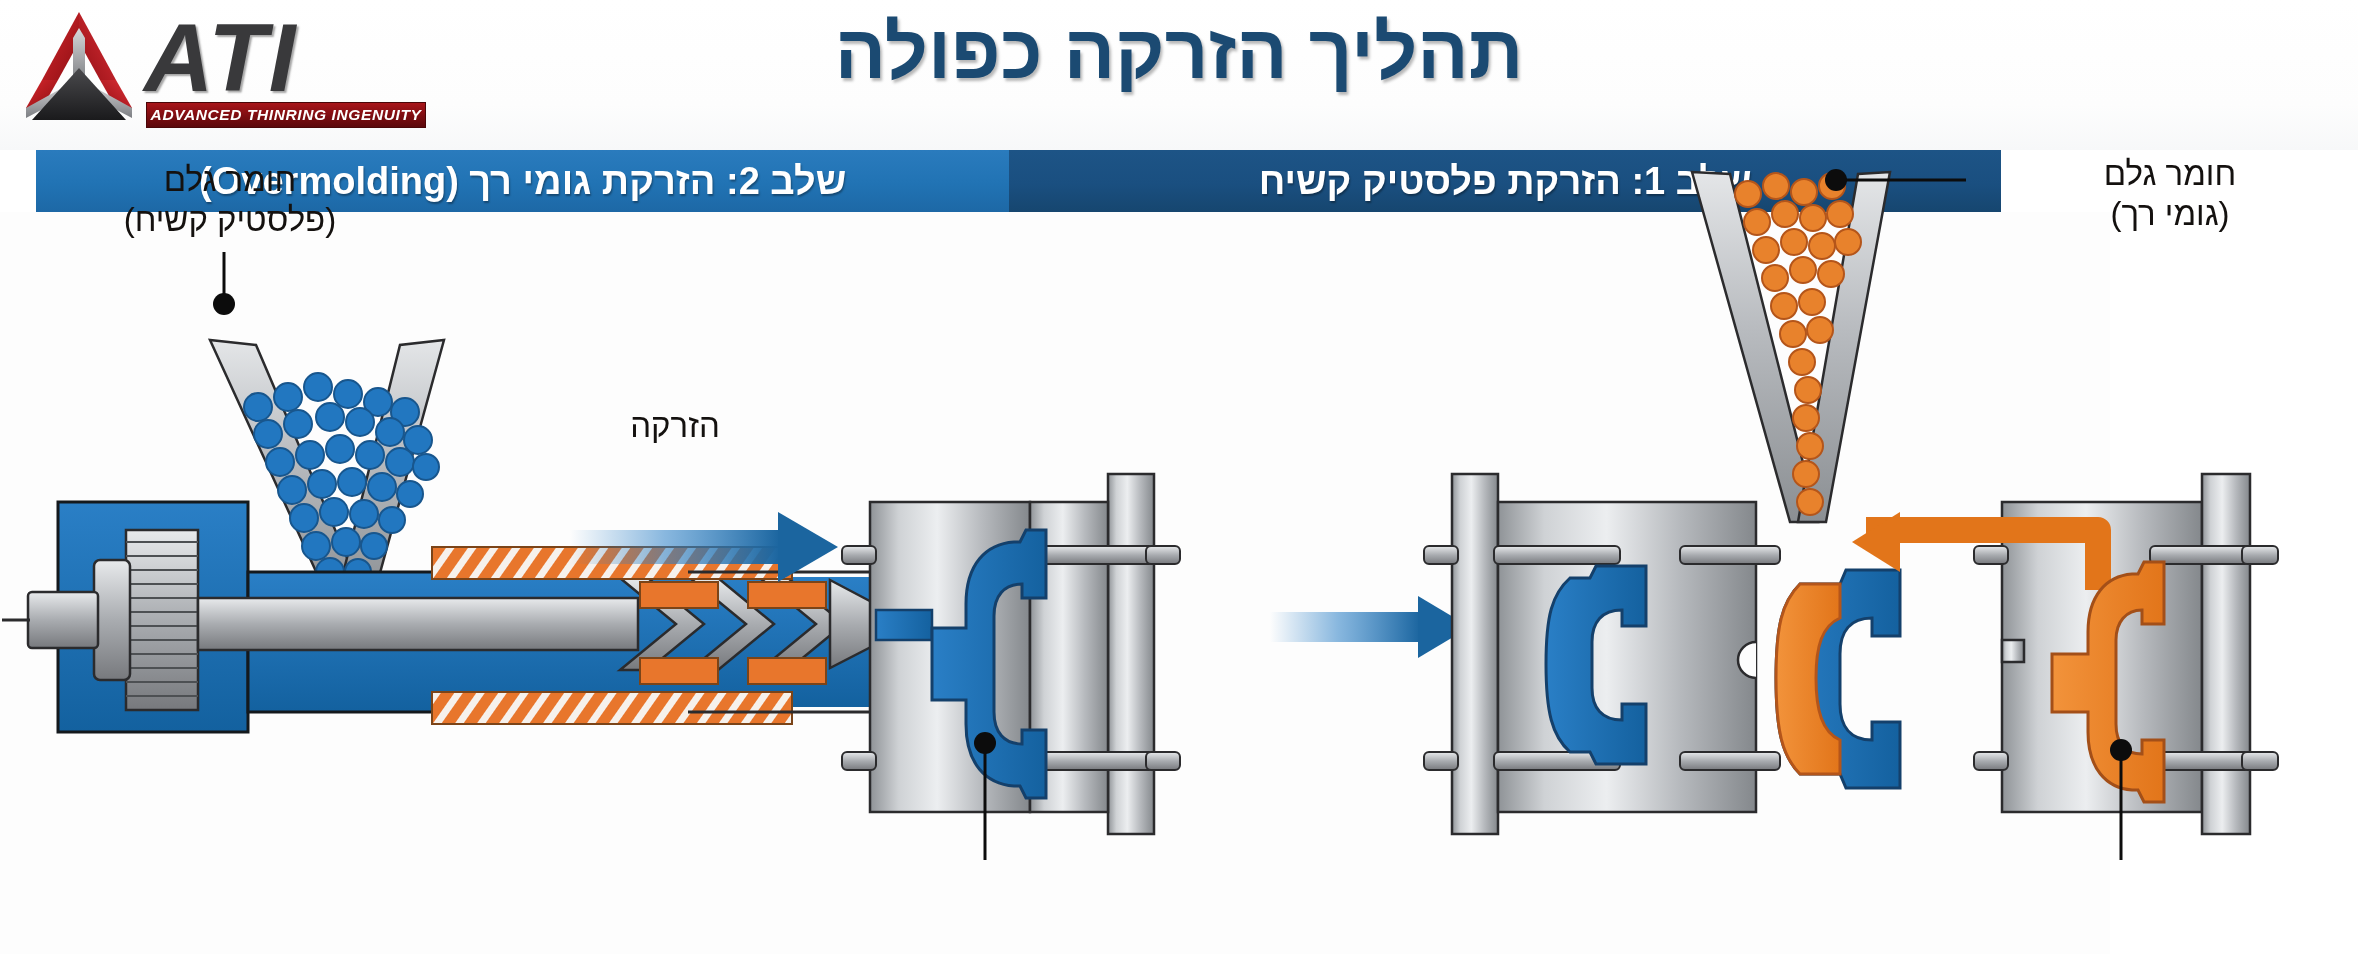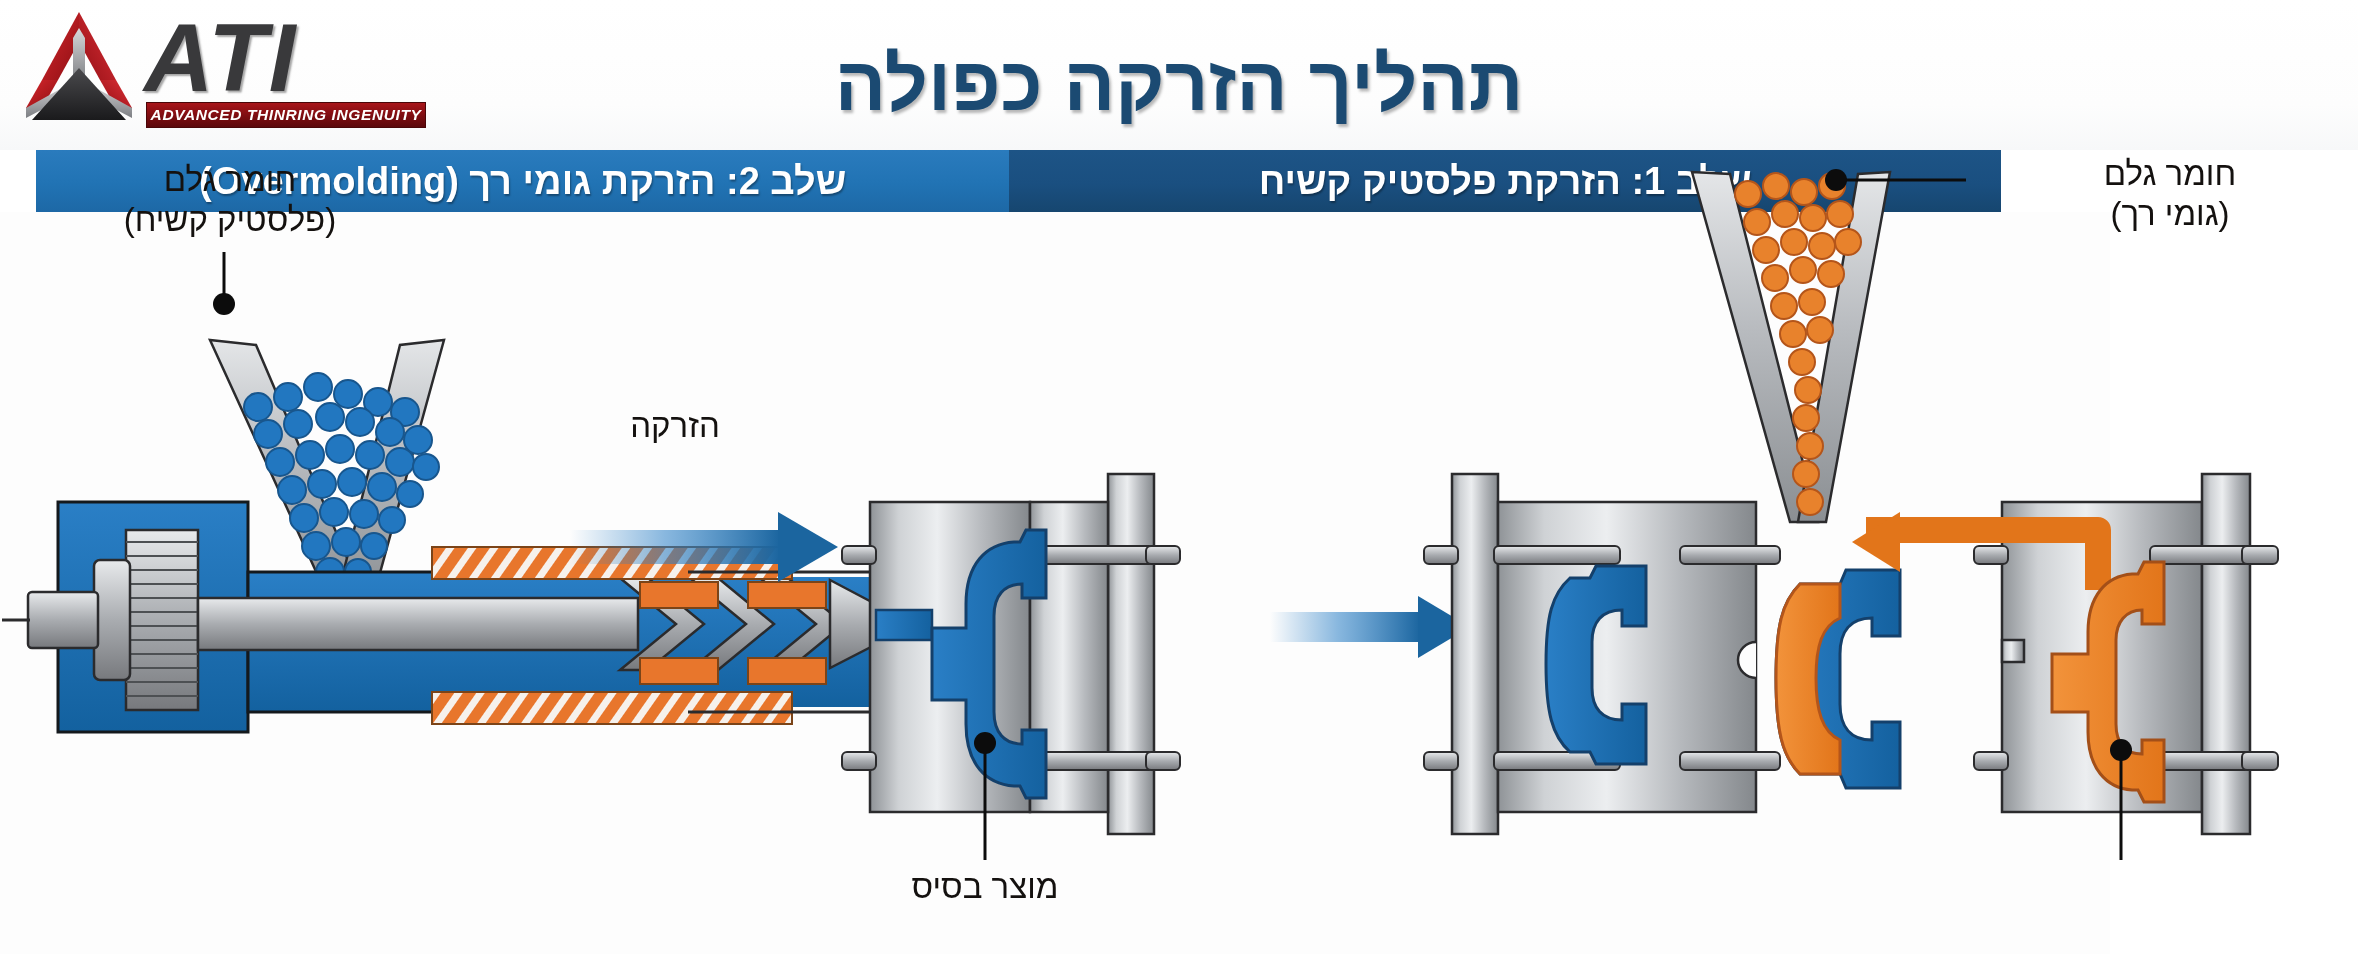--- a/index.html
+++ b/index.html
@@ -61,21 +61,20 @@
   #main-title {
     position: absolute;
     left: 0; top: 8px; width: 2358px;
     text-align: center;
     direction: rtl;
     font-size: 76px;
     font-weight: 700;
     color: #1b4a72;
     letter-spacing: 0px;
     text-shadow: 2px 3px 3px rgba(0,0,0,.28);
-    margin-top: 32px;
   }
 
   
   #banner-row {
     position: absolute; left: 0; top: 150px;
     width: 2001px; height: 62px;
     display: flex;
     padding-left: 36px;
   }
   .banner {
@@ -474,20 +473,19 @@
       <line x1="1838" y1="-32" x2="1966" y2="-32" stroke="#0c0c0c" stroke-width="3"></line>
       <circle cx="1836" cy="-32" r="11" fill="#0c0c0c"></circle>
     </g>
   </svg>
 
   <div class="callout-label" style="left:60px; top:-52px; width:340px;">חומר גלם
 (פלסטיק קשיח)</div>
 
   <div class="callout-label" style="left:560px; top:194px; width:230px; text-align:center;">הזרקה</div>
 
-  <div class="callout-label" style="left:835px; top:655px; width:300px;">מוצר בסיס</div>
 
   <div class="callout-label" style="left:2000px; top:-58px; width:340px;">חומר גלם
 (גומי רך)</div>
 
 
 
 </div>
 
 </body></html>

